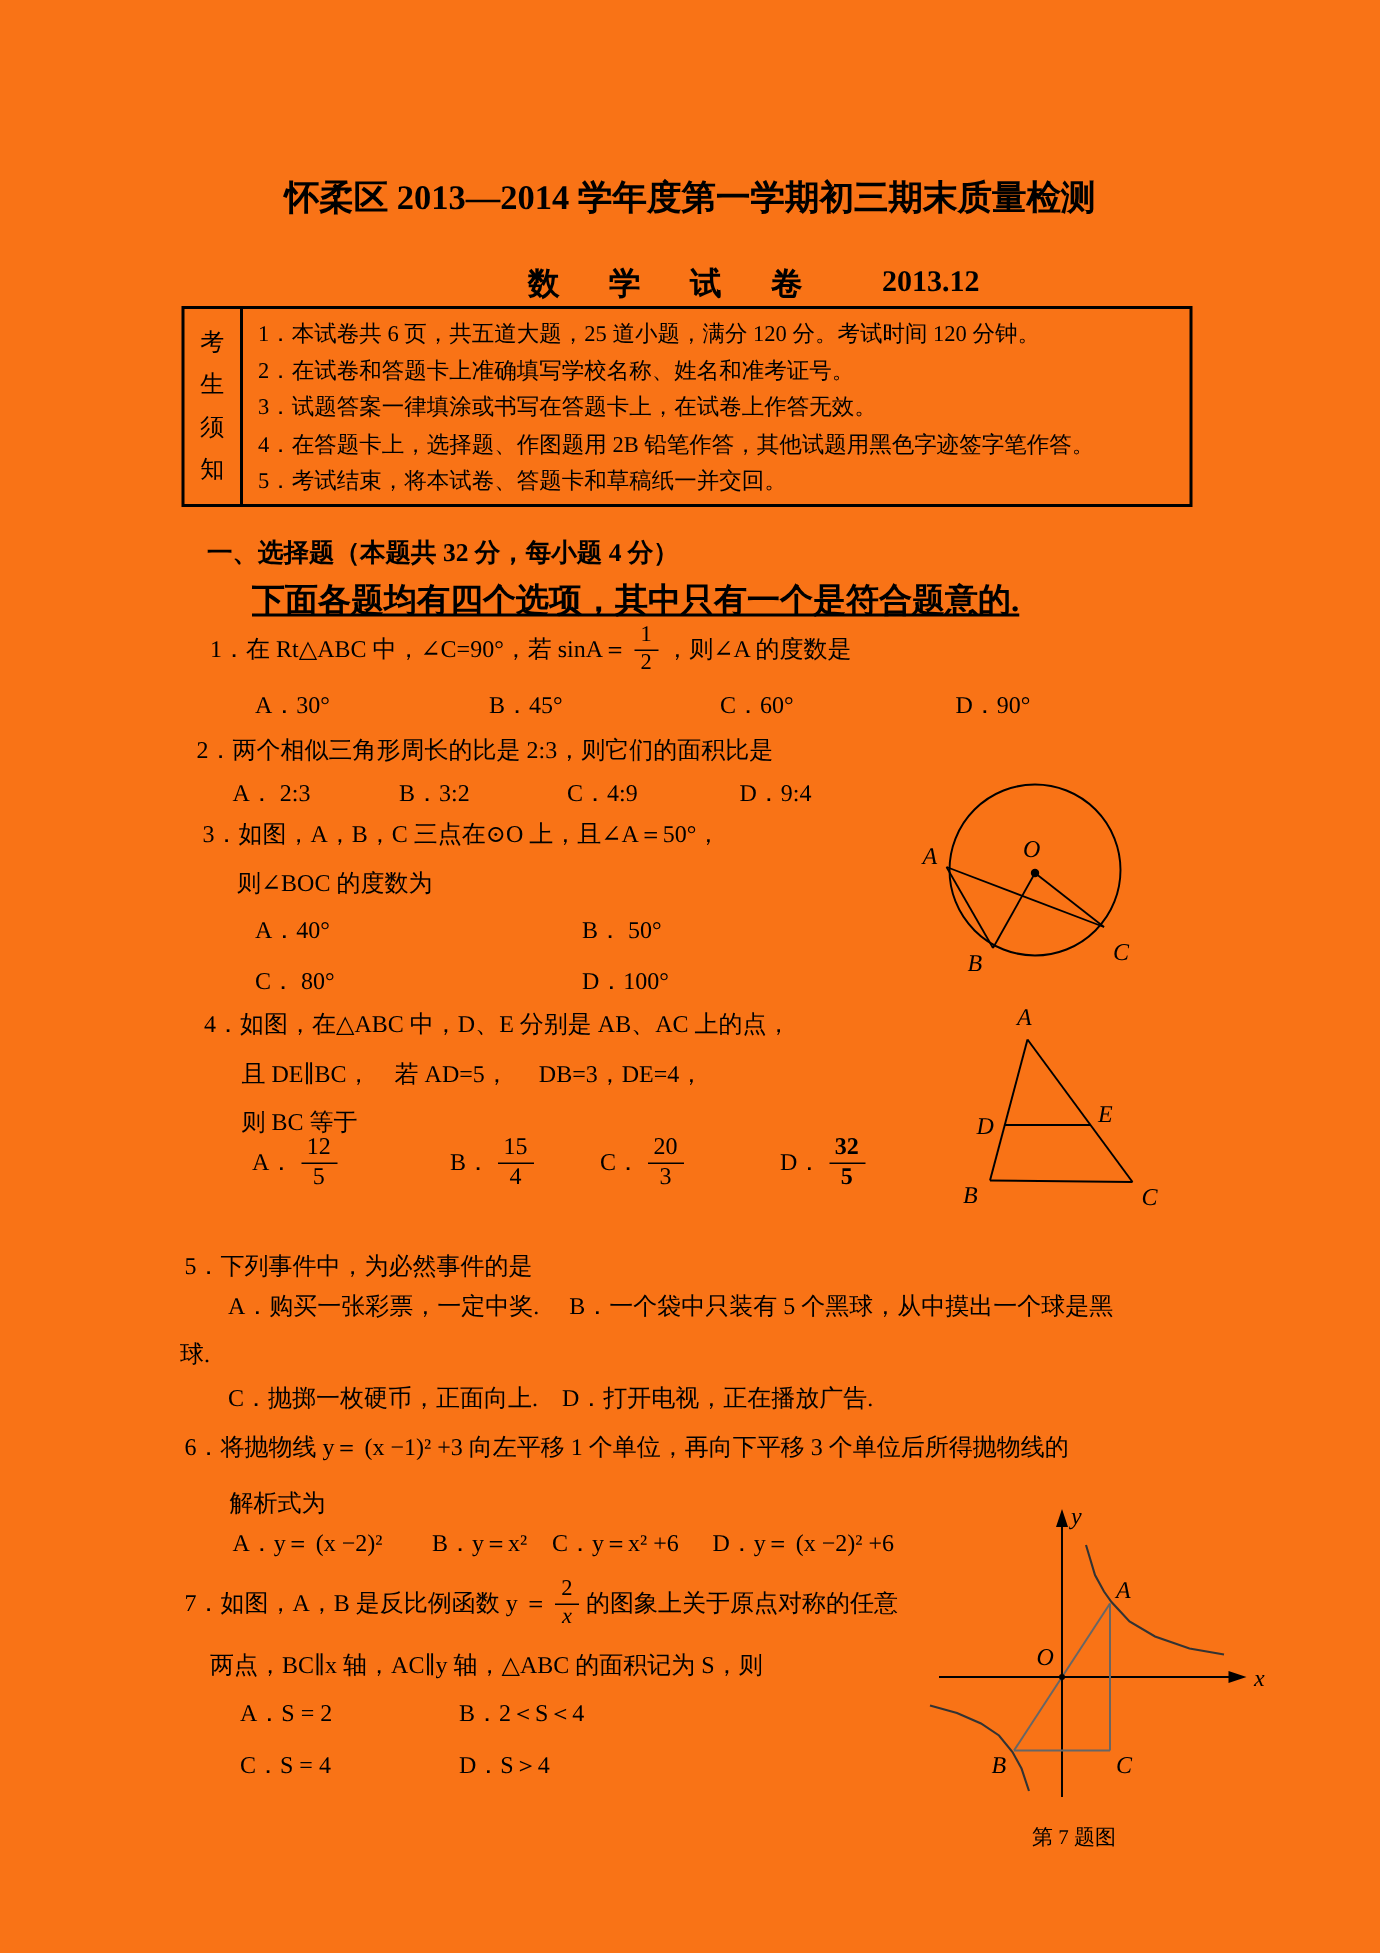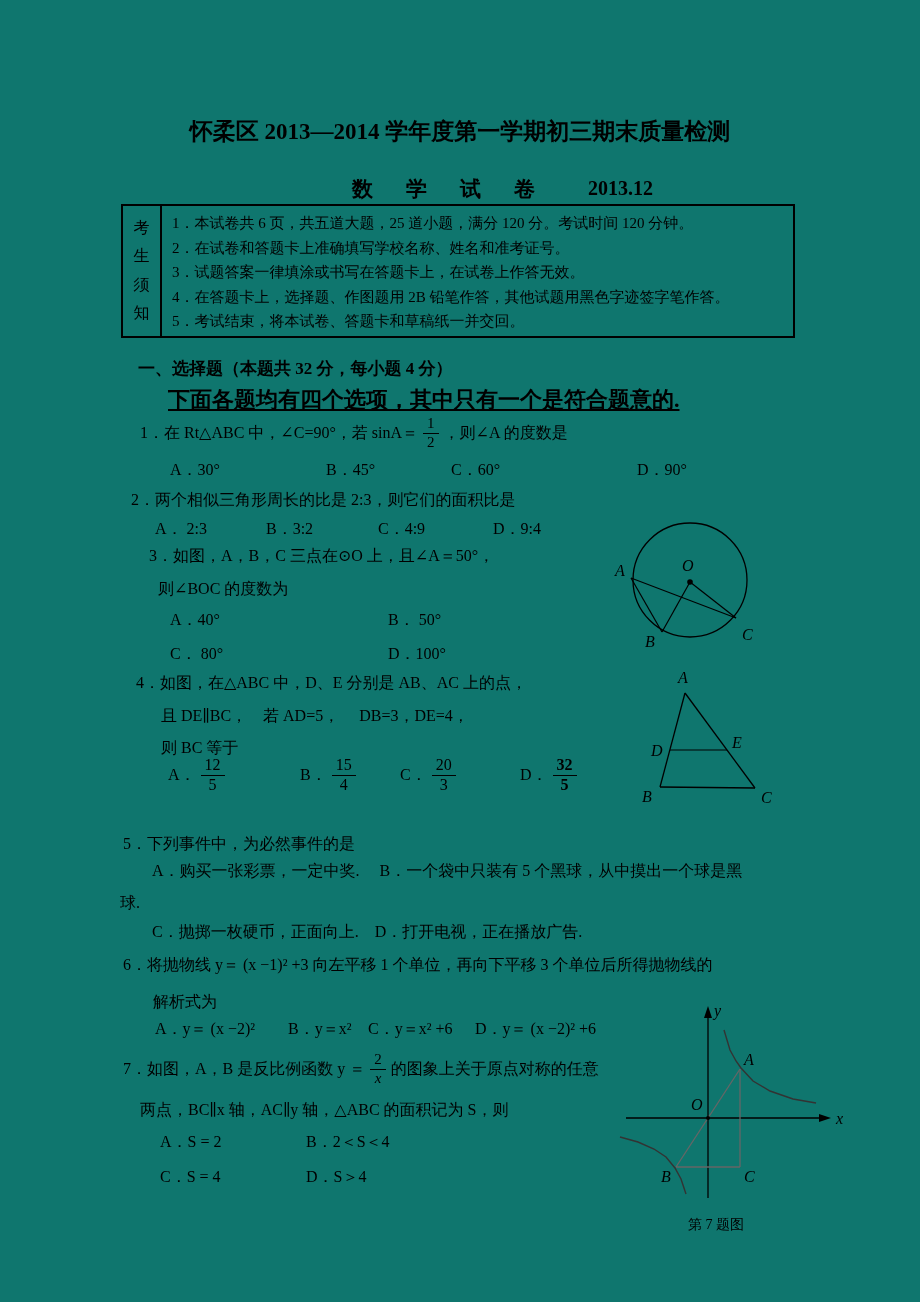--- a/index.html
+++ b/index.html
@@ -1,19 +1,19 @@
 <!DOCTYPE html>
 <html><head>
 <meta charset="utf-8">
 <style>
   * { margin:0; padding:0; box-sizing:border-box; }
   html,body { background:#888; }
   #page {
     position:relative; width:920px; height:1302px; margin:0 auto;
-    background:#0f766e; color:#000;
+    background:#f97316; color:#000;
     font-family:"Liberation Serif","DejaVu Serif",serif;
     font-size:16px; overflow:hidden;
   }
   .abs { position:absolute; white-space:nowrap; }
   .bold { font-weight:bold; }
   .row { position:absolute; left:0; width:920px; height:26px; }
   .opt { position:absolute; top:0; white-space:nowrap; }
   
   #notice-box {
     position:absolute; left:121px; top:204px; width:674px; height:134px;
@@ -67,33 +67,33 @@
     <span>1．在 Rt△ABC 中，∠C=90°，若 sinA＝</span>
     <span class="frac">
       <span class="num">1</span>
       <span class="den">2</span>
     </span>
     <span>，则∠A 的度数是</span>
   </div>
   <div class="row" style="top:460px;">
     <span class="opt" style="left:170px;">A．30°</span>
     <span class="opt" style="left:326px;">B．45°</span>
-    <span class="opt" style="left:451px;">C．60°</span>
+    <span class="opt" style="left:480px;">C．60°</span>
     <span class="opt" style="left:637px;">D．90°</span>
   </div>
 
   <div class="abs" style="left:131px; top:490px;">2．两个相似三角形周长的比是 2:3，则它们的面积比是</div>
   <div class="row" style="top:519px;">
     <span class="opt" style="left:155px;">A．  2:3</span>
     <span class="opt" style="left:266px;">B．3:2</span>
     <span class="opt" style="left:378px;">C．4:9</span>
     <span class="opt" style="left:493px;">D．9:4</span>
   </div>
 
-  <div class="abs" style="left:149px; top:546px;text-align:center;">3．如图，A，B，C 三点在⊙O 上，且∠A＝50°，</div>
+  <div class="abs" style="left:135px; top:546px;text-align:center;">3．如图，A，B，C 三点在⊙O 上，且∠A＝50°，</div>
   <div class="abs" style="left:158px; top:579px;">则∠BOC 的度数为</div>
   <div class="row" style="top:610px;">
     <span class="opt" style="left:170px;">A．40°</span>
     <span class="opt" style="left:388px;">B．  50°</span>
   </div>
   <div class="row" style="top:644px;">
     <span class="opt" style="left:170px;">C．  80°</span>
     <span class="opt" style="left:388px;">D．100°</span>
   </div>
 

